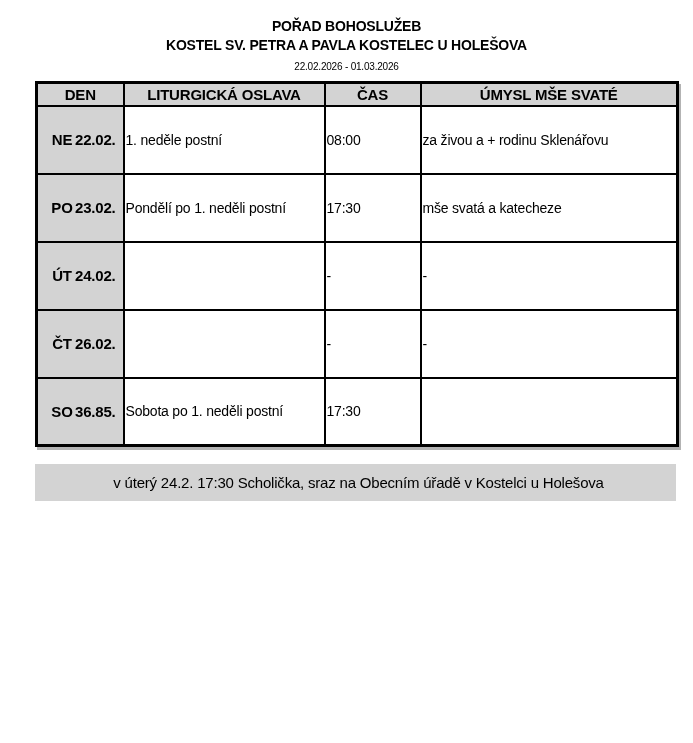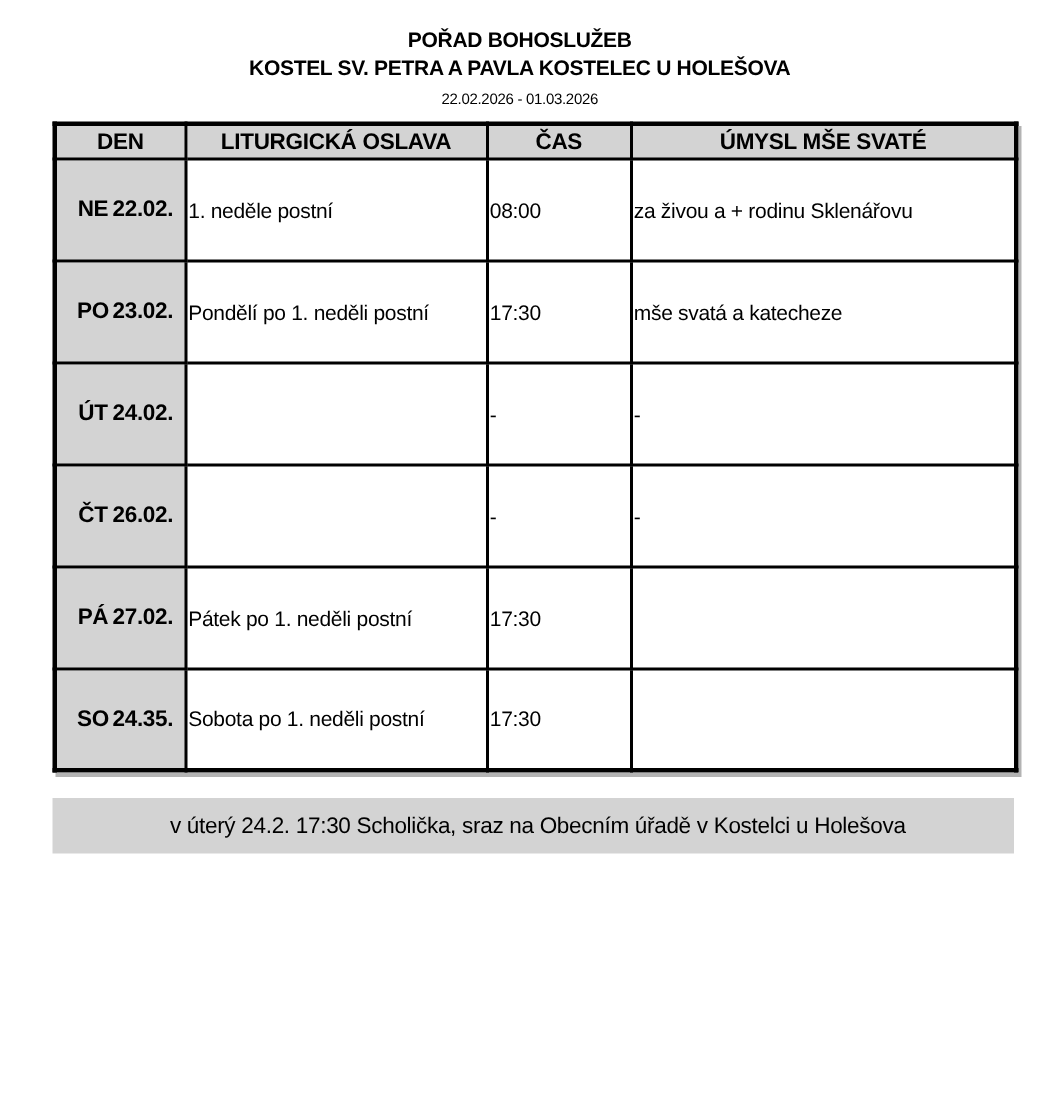--- a/index.html
+++ b/index.html
@@ -139,27 +139,21 @@
           <td>-</td>
           <td>-</td>
         </tr>
         <tr>
           <td class="day-cell"><span class="day-abbr">ČT</span><span>26.02.</span></td>
           <td></td>
           <td>-</td>
           <td>-</td>
         </tr>
         <tr>
-          <td class="day-cell"><span class="day-abbr">PÁ</span><span>27.02.</span></td>
-          <td>Pátek po 1. neděli postní</td>
-          <td>17:30</td>
-          <td></td>
-        </tr>
-        <tr>
-          <td class="day-cell"><span class="day-abbr">SO</span><span>24.35.</span></td>
+          <td class="day-cell"><span class="day-abbr">SO</span><span>36.85.</span></td>
           <td>Sobota po 1. neděli postní</td>
           <td>17:30</td>
           <td></td>
         </tr>
       </tbody>
   </table>
 
   <div class="note-bar">
     <span>v úterý 24.2. 17:30 Scholička, sraz na Obecním úřadě v Kostelci u Holešova</span>
   </div>

